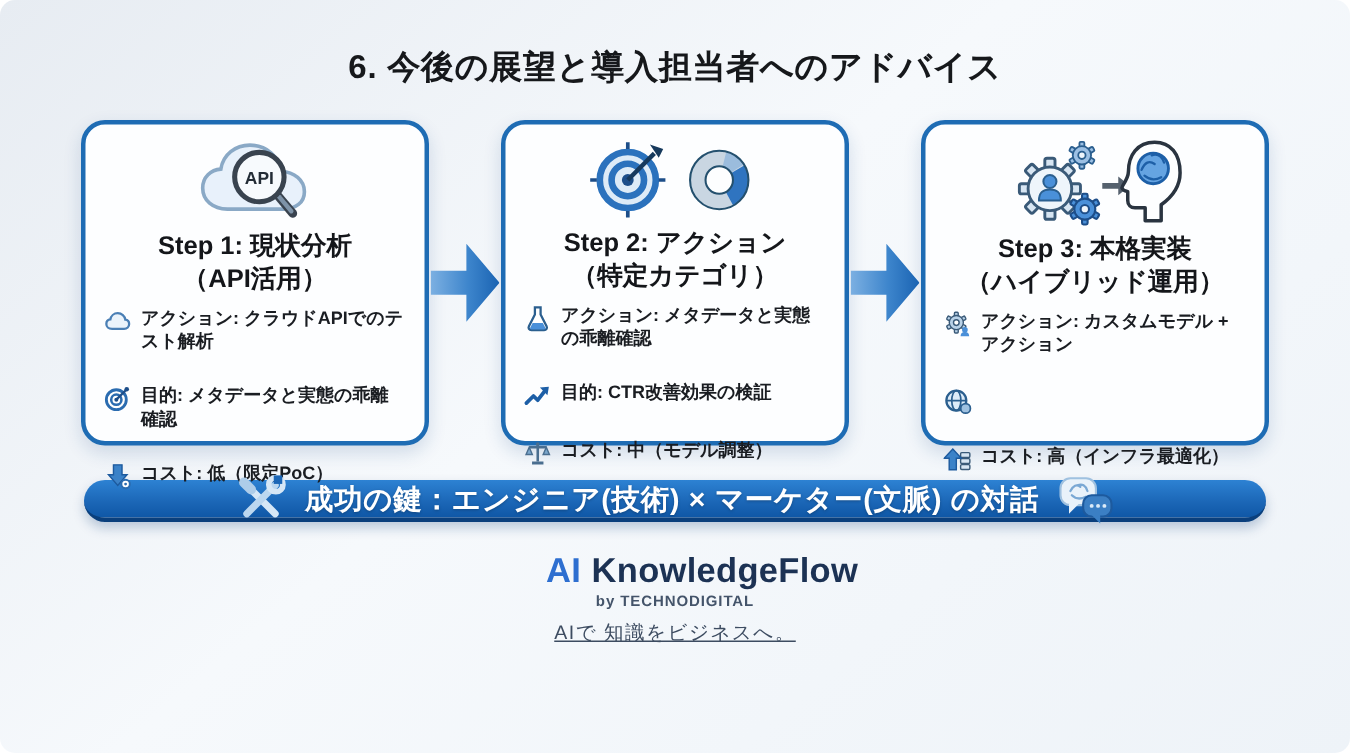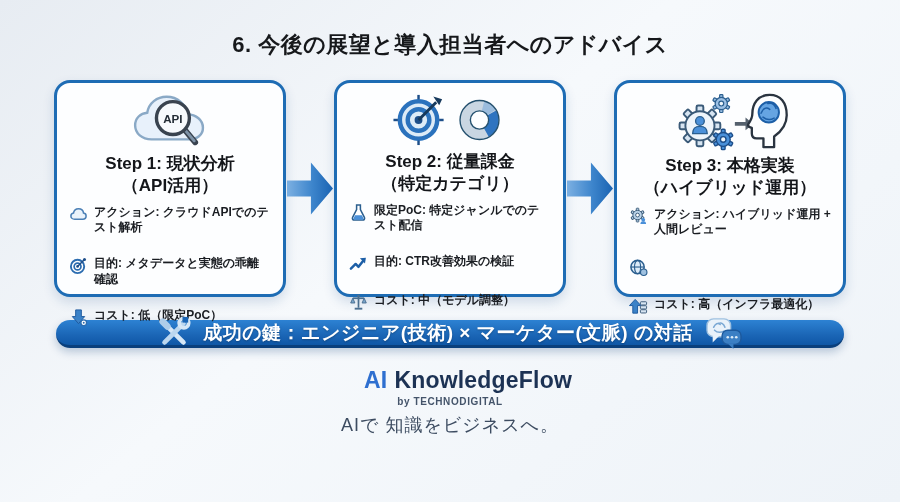--- a/index.html
+++ b/index.html
@@ -1,20 +1,21 @@
 <!DOCTYPE html>
 <html><head>
 <meta charset="utf-8">
 <style>
   html,body{margin:0;padding:0;}
   .canvas{
     width:900px;height:502px;overflow:hidden;position:relative;box-sizing:border-box;
     background:linear-gradient(140deg,#e7ecf2 0%,#f6f9fc 45%,#eef3f8 100%);
     font-family:"Liberation Sans","DejaVu Sans",sans-serif;
     color:#16181b;
+    border-radius:10px;
   }
   .title{margin-top:30px;text-align:center;font-size:22px;font-weight:bold;letter-spacing:.5px;}
   .subtitle{margin-top:33px;text-align:center;font-size:18px;font-weight:bold;letter-spacing:.5px;}
   .cards-row{width:792px;margin:20px auto 0;display:flex;justify-content:space-between;align-items:stretch;}
   .card{
     width:232px;height:217px;box-sizing:border-box;
     border:3px solid #1e6cb4;border-radius:16px;background:#fdfeff;
     box-shadow:0 5px 12px rgba(20,70,130,.16);
     padding:6px 8px 8px;display:flex;flex-direction:column;
   }
@@ -33,21 +34,21 @@
     display:flex;justify-content:center;align-items:center;gap:12px;
     box-shadow:0 4px 8px rgba(10,60,120,.25);
     text-align:center;
   }
   .banner-text{color:#ffffff;font-size:19px;font-weight:bold;letter-spacing:.5px;text-shadow:0 1px 2px rgba(0,0,0,.25);}
   .footer{margin-top:19px;text-align:center;}
   .brand{font-size:23px;font-weight:bold;letter-spacing:.2px;}
   .brand .ai{color:#2e6fd0;margin-left:36px;}
   .brand .kf{color:#1c3254;margin-left:7px;}
   .byline{font-size:10px;font-weight:bold;color:#44546a;margin-top:2px;letter-spacing:.6px;}
-  .tagline{font-size:18px;color:#3d4c61;margin-top:6px;letter-spacing:1px;}
+  .tagline{font-size:13px;color:#3d4c61;margin-top:6px;letter-spacing:1px;text-decoration:underline;}
 </style>
 </head>
 <body>
 
 <div class="canvas">
 
   <div class="title">6. 今後の展望と導入担当者へのアドバイス</div>
 
   <div class="cards-row">
 
@@ -111,30 +112,30 @@
           <g>
             <circle cx="90" cy="31" r="14.5" fill="none" stroke="#c9d6e2" stroke-width="10"></circle>
             <circle cx="90" cy="31" r="14.5" fill="none" stroke="#2f74c0" stroke-width="10" stroke-dasharray="23 68.1" transform="rotate(-30 90 31)"></circle>
             <circle cx="90" cy="31" r="14.5" fill="none" stroke="#9bbcdd" stroke-width="10" stroke-dasharray="11 80.1" transform="rotate(-76 90 31)"></circle>
             <circle cx="90" cy="31" r="19.8" fill="none" stroke="#24506e" stroke-width="1.4"></circle>
             <circle cx="90" cy="31" r="9.3" fill="none" stroke="#24506e" stroke-width="1.4"></circle>
           </g>
         </svg>
       </div>
       <div class="card-title">
-        <div>Step 2: 従量課金</div>
+        <div>Step 2: アクション</div>
         <div>（特定カテゴリ）</div>
       </div>
       <div class="card-bullets">
         <div class="bullet">
           <svg class="bicon" viewBox="0 0 20 20">
             <path d="M8 2h4v5l4.2 8.2c.7 1.4-.2 2.8-1.7 2.8H5.5c-1.5 0-2.4-1.4-1.7-2.8L8 7Z" fill="#fff" stroke="#2b5f8f" stroke-width="1.6"></path>
             <path d="M6.4 13h7.2l1.7 3.3c.3.6-.1 1.2-.8 1.2H5.5c-.7 0-1.1-.6-.8-1.2Z" fill="#4a90d9"></path>
           </svg>
-          <span>限定PoC: 特定ジャンルでのテスト配信</span>
+          <span>アクション: メタデータと実態の乖離確認</span>
         </div>
         <div class="bullet">
           <svg class="bicon" viewBox="0 0 20 20">
             <polyline points="2,15.5 7,10.5 10,13.5 15,7" fill="none" stroke="#1d5fa7" stroke-width="2.6" stroke-linecap="round" stroke-linejoin="round"></polyline>
             <polygon points="11.5,4.5 17.8,4 16.8,10" fill="#1d5fa7"></polygon>
           </svg>
           <span>目的: CTR改善効果の検証</span>
         </div>
         <div class="bullet">
           <svg class="bicon" viewBox="0 0 20 20">
@@ -215,21 +216,21 @@
                 <rect x="-4" y="-22" width="8" height="9" rx="2" transform="rotate(180)"></rect>
                 <rect x="-4" y="-22" width="8" height="9" rx="2" transform="rotate(240)"></rect>
                 <rect x="-4" y="-22" width="8" height="9" rx="2" transform="rotate(300)"></rect>
               </g>
               <circle r="15" fill="#b9d2e8" stroke="#3a5a78" stroke-width="3"></circle>
               <circle r="6" fill="#fff" stroke="#3a5a78" stroke-width="3"></circle>
             </g>
             <circle cx="15" cy="13.5" r="2" fill="#4a90d9"></circle>
             <path d="M12 18c0-2.3 1.3-3 3-3s3 .7 3 3Z" fill="#4a90d9"></path>
           </svg>
-          <span>アクション: ハイブリッド運用 + 人間レビュー</span>
+          <span>アクション: カスタムモデル + アクション</span>
         </div>
         <div class="bullet">
           <svg class="bicon" viewBox="0 0 20 20">
             <circle cx="9" cy="9.5" r="7" fill="#dcebf8" stroke="#2b5f8f" stroke-width="1.6"></circle>
             <ellipse cx="9" cy="9.5" rx="3.2" ry="7" fill="none" stroke="#2b5f8f" stroke-width="1.2"></ellipse>
             <line x1="2" y1="9.5" x2="16" y2="9.5" stroke="#2b5f8f" stroke-width="1.2"></line>
             <circle cx="15.5" cy="15" r="3.4" fill="#9fc1e0" stroke="#2b5f8f" stroke-width="1.2"></circle>
           </svg>
         </div>
         <div class="bullet">

